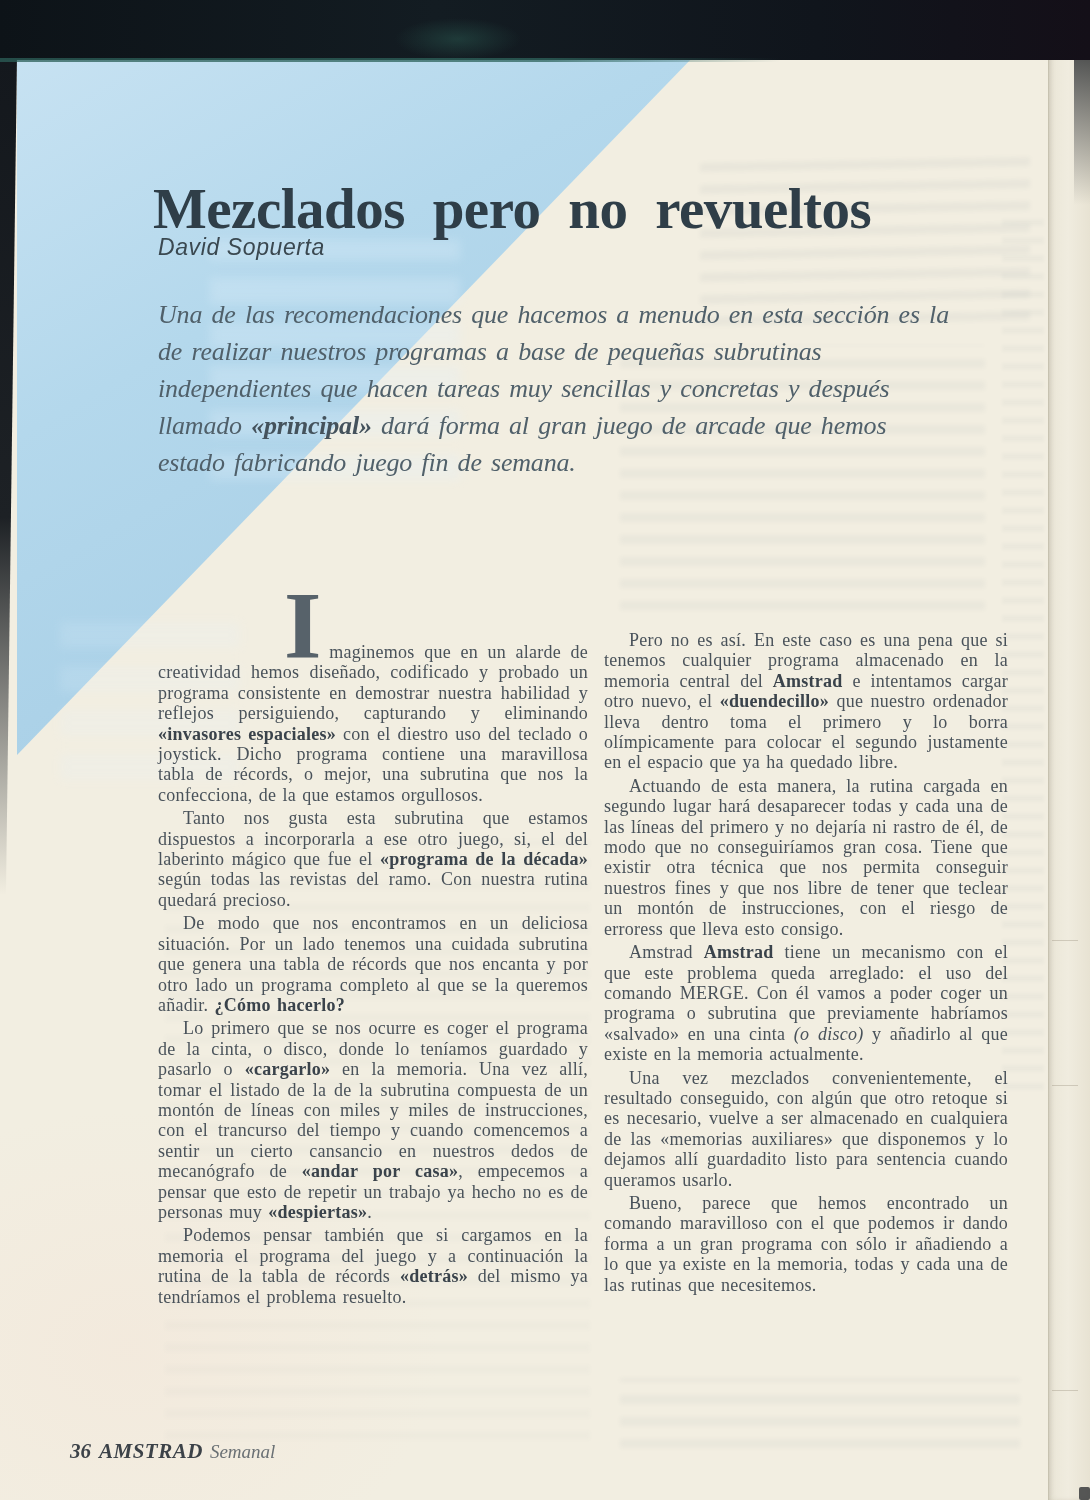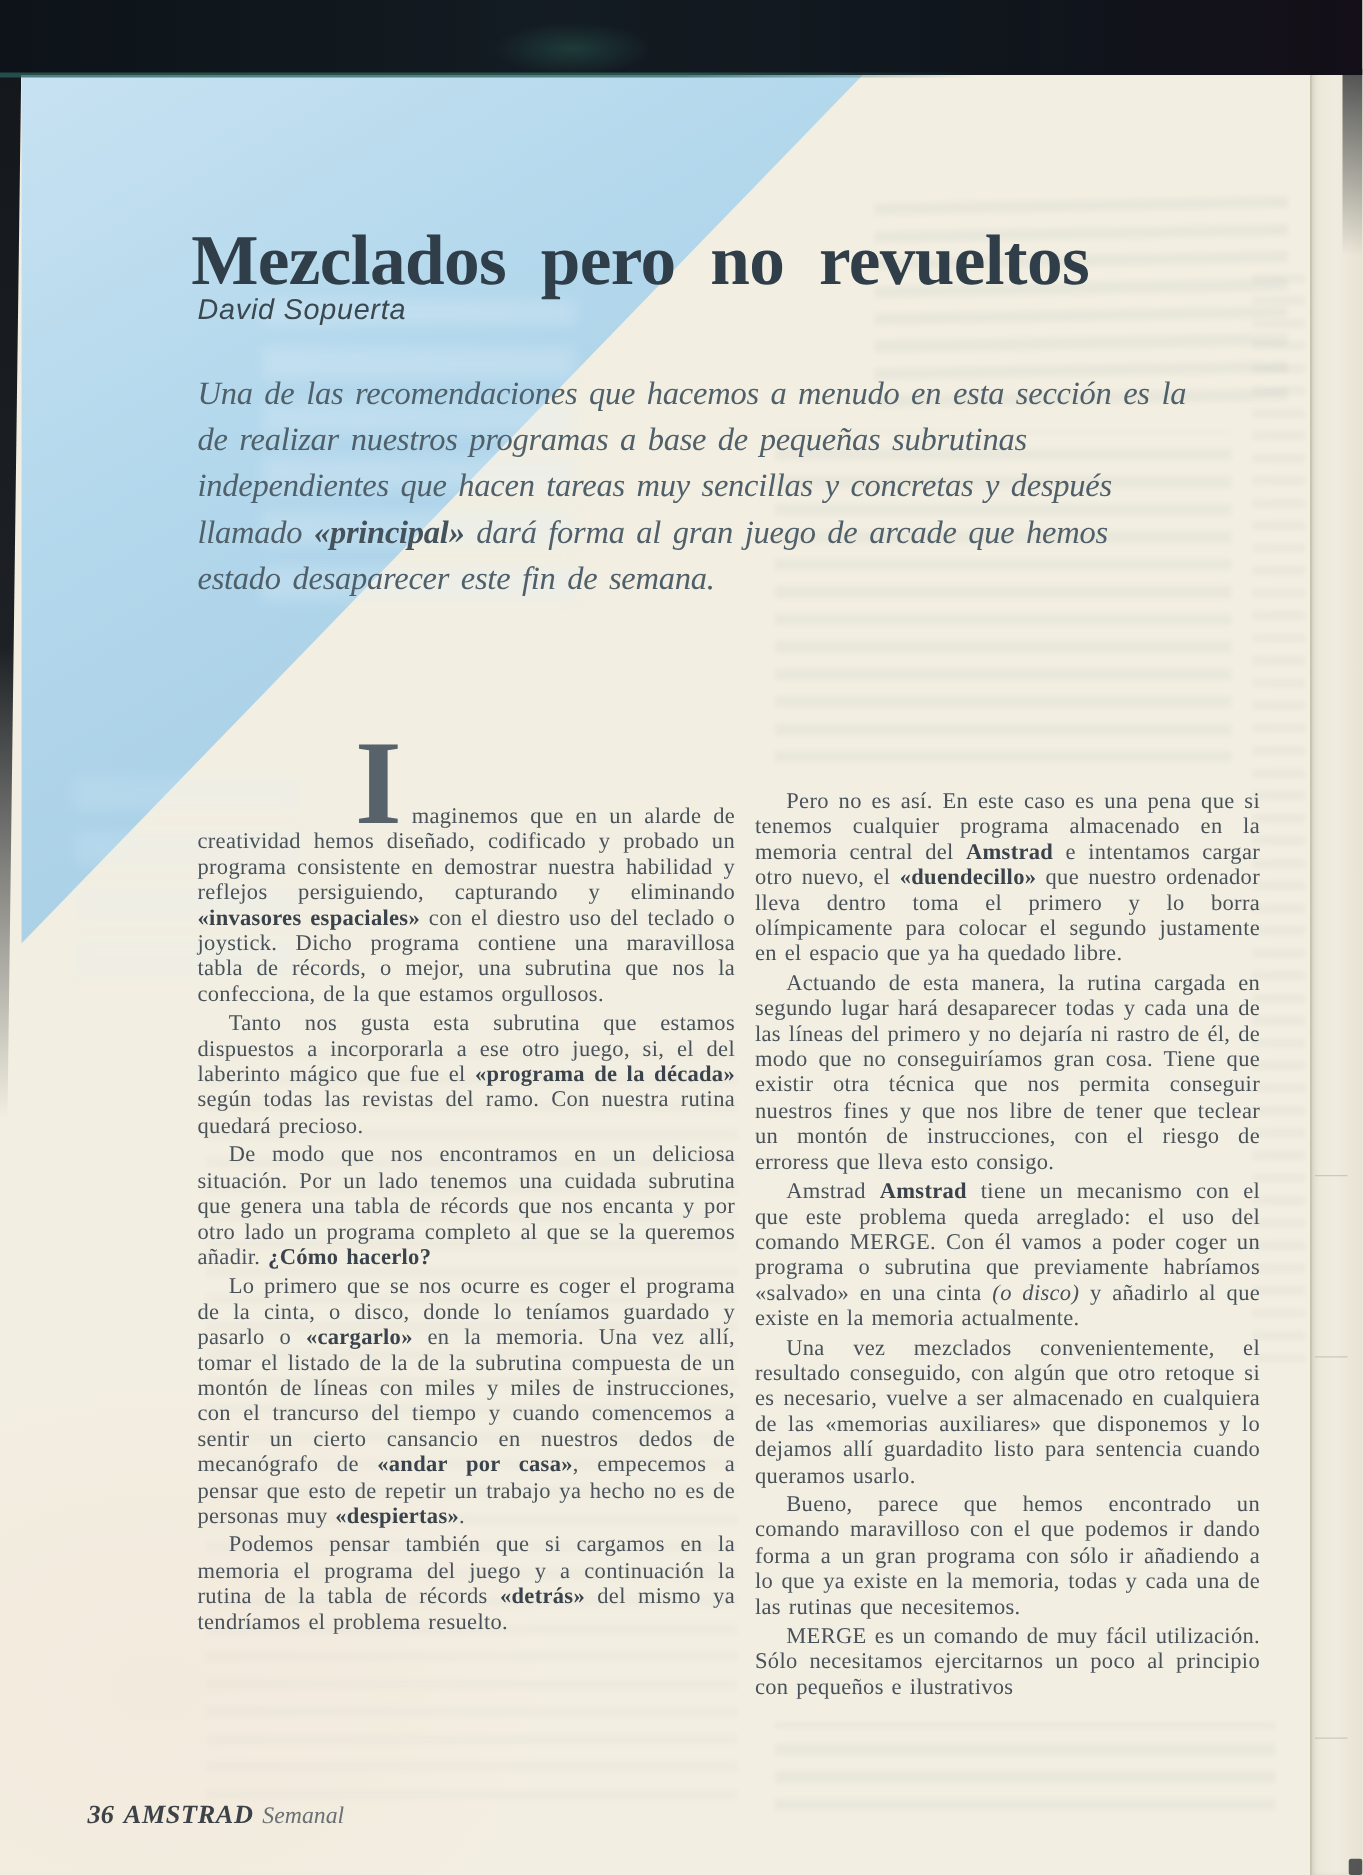--- a/index.html
+++ b/index.html
@@ -131,36 +131,35 @@
 <div class="bottom-speck"></div>
 
 <h1 class="title">Mezclados pero no revueltos</h1>
 <div class="byline">David Sopuerta</div>
 
 <div class="intro">
     <div class="intro-line"><span>Una de las recomendaciones que hacemos a menudo en esta sección es la</span></div>
     <div class="intro-line"><span>de realizar nuestros programas a base de pequeñas subrutinas</span></div>
     <div class="intro-line"><span>independientes que hacen tareas muy sencillas y concretas y después</span></div>
     <div class="intro-line"><span>llamado </span><span class="seg-b">«principal»</span><span> dará forma al gran juego de arcade que hemos</span></div>
-    <div class="intro-line"><span>estado desaparecer este fin de semana.</span></div>
+    <div class="intro-line"><span>estado fabricando juego fin de semana.</span></div>
   </div>
 
 <div class="columns">
   <div class="col col-left">
       <p class="body-para first-para"><span class="raised-cap">I</span><span>maginemos que en un alarde de creatividad hemos diseñado, codificado y probado un programa consistente en demostrar nuestra habilidad y reflejos persiguiendo, capturando y eliminando </span><span class="seg-b">«invasores espaciales»</span><span> con el diestro uso del teclado o joystick. Dicho programa contiene una maravillosa tabla de récords, o mejor, una subrutina que nos la confecciona, de la que estamos orgullosos.</span></p>
       <p class="body-para"><span>Tanto nos gusta esta subrutina que estamos dispuestos a incorporarla a ese otro juego, si, el del laberinto mágico que fue el </span><span class="seg-b">«programa de la década»</span><span> según todas las revistas del ramo. Con nuestra rutina quedará precioso.</span></p>
       <p class="body-para"><span>De modo que nos encontramos en un deliciosa situación. Por un lado tenemos una cuidada subrutina que genera una tabla de récords que nos encanta y por otro lado un programa completo al que se la queremos añadir. </span><span class="seg-b">¿Cómo hacerlo?</span></p>
       <p class="body-para"><span>Lo primero que se nos ocurre es coger el programa de la cinta, o disco, donde lo teníamos guardado y pasarlo o </span><span class="seg-b">«cargarlo»</span><span> en la memoria. Una vez allí, tomar el listado de la de la subrutina compuesta de un montón de líneas con miles y miles de instrucciones, con el trancurso del tiempo y cuando comencemos a sentir un cierto cansancio en nuestros dedos de mecanógrafo de </span><span class="seg-b">«andar por casa»</span><span>, empecemos a pensar que esto de repetir un trabajo ya hecho no es de personas muy </span><span class="seg-b">«despiertas»</span><span>.</span></p>
       <p class="body-para"><span>Podemos pensar también que si cargamos en la memoria el programa del juego y a continuación la rutina de la tabla de récords </span><span class="seg-b">«detrás»</span><span> del mismo ya tendríamos el problema resuelto.</span></p>
     </div>
   <div class="col col-right">
       <p class="body-para"><span>Pero no es así. En este caso es una pena que si tenemos cualquier programa almacenado en la memoria central del </span><span class="seg-b">Amstrad</span><span> e intentamos cargar otro nuevo, el </span><span class="seg-b">«duendecillo»</span><span> que nuestro ordenador lleva dentro toma el primero y lo borra olímpicamente para colocar el segundo justamente en el espacio que ya ha quedado libre.</span></p>
       <p class="body-para"><span>Actuando de esta manera, la rutina cargada en segundo lugar hará desaparecer todas y cada una de las líneas del primero y no dejaría ni rastro de él, de modo que no conseguiríamos gran cosa. Tiene que existir otra técnica que nos permita conseguir nuestros fines y que nos libre de tener que teclear un montón de instrucciones, con el riesgo de erroress que lleva esto consigo.</span></p>
       <p class="body-para"><span>Amstrad </span><span class="seg-b">Amstrad</span><span> tiene un mecanismo con el que este problema queda arreglado: el uso del comando MERGE. Con él vamos a poder coger un programa o subrutina que previamente habríamos «salvado» en una cinta </span><span class="seg-i">(o disco)</span><span> y añadirlo al que existe en la memoria actualmente.</span></p>
       <p class="body-para"><span>Una vez mezclados convenientemente, el resultado conseguido, con algún que otro retoque si es necesario, vuelve a ser almacenado en cualquiera de las «memorias auxiliares» que disponemos y lo dejamos allí guardadito listo para sentencia cuando queramos usarlo.</span></p>
       <p class="body-para"><span>Bueno, parece que hemos encontrado un comando maravilloso con el que podemos ir dando forma a un gran programa con sólo ir añadiendo a lo que ya existe en la memoria, todas y cada una de las rutinas que necesitemos.</span></p>
-      <p class="body-para"><span>MERGE es un comando de muy fácil utilización. Sólo necesitamos ejercitarnos un poco al principio con pequeños e ilustrativos</span></p>
     </div>
 </div>
 
 <div class="footer">
   <span class="num">36</span><span class="mag">AMSTRAD</span><span class="suffix">Semanal</span>
 </div>
 
 </body></html>

